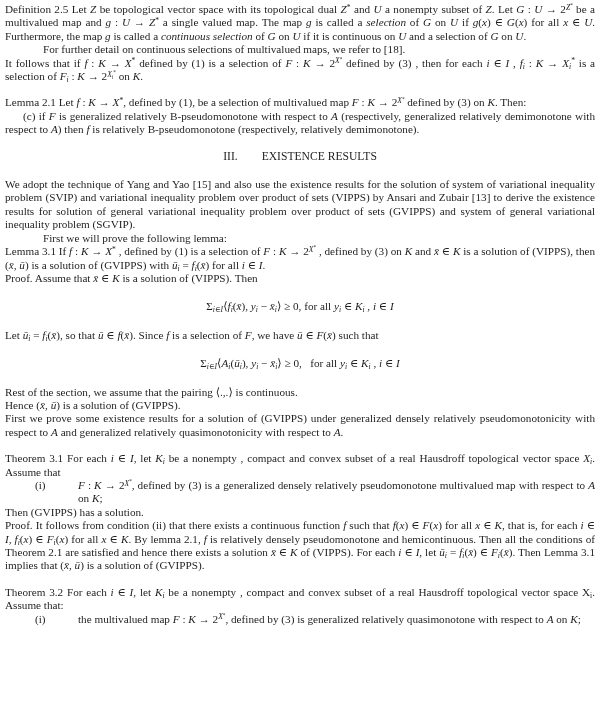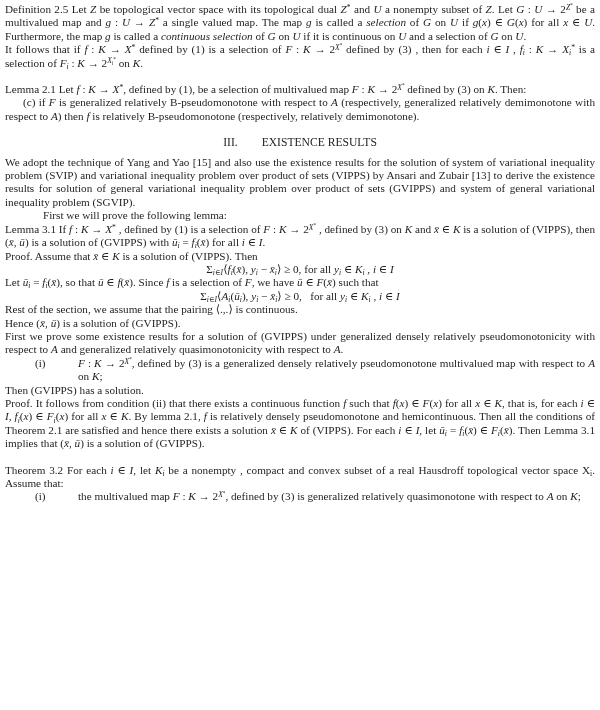--- a/index.html
+++ b/index.html
@@ -9,52 +9,54 @@
     width:600px;min-height:710px;
     padding:3px 5px 0 5px;
     font-family:"Liberation Serif","DejaVu Serif",serif;
     font-size:11.2px;line-height:13.4px;
     color:#1e1e1e;background:#ffffff;
   }
   .para{margin:0;}
   .justify{text-align:justify;}
   .indent{text-indent:38px;}
   .mt{margin-top:13px;}
-  .heading{text-align:center;font-weight:bold;margin:13px 0 6px 0;font-size:11.6px;}
+  .heading{text-align:center;font-weight:bold;margin:13px 0 15px 0;font-size:11.6px;}
   .roman-numeral{margin-right:24px;}
-  .equation{text-align:center;margin:0;}
+  .equation{text-align:center;margin:15px;}
   .item-a{padding-left:18px;}
   .item-b{padding-left:38px;text-indent:-20px;}
   .item-c{text-indent:18px;}
   .item-roman{padding-left:73px;position:relative;}
   .ilabel{position:absolute;left:30px;top:0;font-style:normal;font-weight:normal;}
   .bold{font-weight:normal;}
   .italic{font-style:italic;}
   .sup{font-size:0.68em;position:relative;top:-0.42em;line-height:0;}
   .sub{font-size:0.68em;position:relative;top:0.28em;line-height:0;}
   .sup .sup{top:-0.5em;}
   .sup .sub{top:0.35em;}
 </style>
 </head>
 <body>
 
 <div class="page">
     <div class="para justify"><span class="bold">Definition 2.5</span> Let <span class="italic">Z</span> be topological vector space with its topological dual <span class="italic">Z</span><span class="sup">*</span> and <span class="italic">U</span> a nonempty subset of <span class="italic">Z</span>. Let <span class="italic">G</span> : <span class="italic">U</span> → 2<span class="sup"><span class="italic">Z</span><span class="sup">*</span></span> be a multivalued map and <span class="italic">g</span> : <span class="italic">U</span> → <span class="italic">Z</span><span class="sup">*</span> a single valued map. The map <span class="italic">g</span> is called a <span class="italic">selection</span> of <span class="italic">G</span> on <span class="italic">U</span> if <span class="italic">g</span>(<span class="italic">x</span>) ∈ <span class="italic">G</span>(<span class="italic">x</span>) for all <span class="italic">x</span> ∈ <span class="italic">U</span>. Furthermore, the map <span class="italic">g</span> is called a <span class="italic">continuous selection</span> of <span class="italic">G</span> on <span class="italic">U</span> if it is continuous on <span class="italic">U</span> and a selection of <span class="italic">G</span> on <span class="italic">U</span>.</div>
+    <div class="para indent">For further detail on continuous selections of multivalued maps, we refer to [18].</div>
     <div class="para justify">It follows that if <span class="italic">f</span> : <span class="italic">K</span> → <span class="italic">X</span><span class="sup">*</span> defined by (1) is a selection of <span class="italic">F</span> : <span class="italic">K</span> → 2<span class="sup"><span class="italic">X</span><span class="sup">*</span></span> defined by (3) , then for each <span class="italic">i</span> ∈ <span class="italic">I</span> , <span class="italic">f</span><span class="italic sub">i</span> : <span class="italic">K</span> → <span class="italic">X</span><span class="italic sub">i</span><span class="sup">*</span> is a selection of <span class="italic">F</span><span class="italic sub">i</span> : <span class="italic">K</span> → 2<span class="sup"><span class="italic">X</span><span class="italic sub">i</span><span class="sup">*</span></span> on <span class="italic">K</span>.</div>
     <div class="para justify mt"><span class="bold">Lemma 2.1</span> Let <span class="italic">f</span> : <span class="italic">K</span> → <span class="italic">X</span><span class="sup">*</span>, defined by (1), be a selection of multivalued map <span class="italic">F</span> : <span class="italic">K</span> → 2<span class="sup"><span class="italic">X</span><span class="sup">*</span></span> defined by (3) on <span class="italic">K</span>. Then:</div>
     <div class="para item-c justify">(c) if <span class="italic">F</span> is generalized relatively B-pseudomonotone with respect to <span class="italic">A</span> (respectively, generalized relatively demimonotone with respect to <span class="italic">A</span>) then <span class="italic">f</span> is relatively B-pseudomonotone (respectively, relatively demimonotone).</div>
     <div class="heading"><span class="bold roman-numeral">III.</span><span class="bold">EXISTENCE RESULTS</span></div>
     <div class="para justify">We adopt the technique of Yang and Yao [15] and also use the existence results for the solution of system of variational inequality problem (SVIP) and variational inequality problem over product of sets (VIPPS) by Ansari and Zubair [13] to derive the existence results for solution of general variational inequality problem over product of sets (GVIPPS) and system of general variational inequality problem (SGVIP).</div>
     <div class="para indent">First we will prove the following lemma:</div>
     <div class="para justify"><span class="bold">Lemma 3.1</span> If <span class="italic">f</span> : <span class="italic">K</span> → <span class="italic">X</span><span class="sup">*</span> , defined by (1) is a selection of <span class="italic">F</span> : <span class="italic">K</span> → 2<span class="sup"><span class="italic">X</span><span class="sup">*</span></span> , defined by (3) on <span class="italic">K</span> and <span class="italic">x̄</span> ∈ <span class="italic">K</span> is a solution of (VIPPS), then (<span class="italic">x̄</span>, <span class="italic">ū</span>) is a solution of (GVIPPS) with <span class="italic">ū</span><span class="italic sub">i</span> = <span class="italic">f</span><span class="italic sub">i</span>(<span class="italic">x̄</span>) for all <span class="italic">i</span> ∈ <span class="italic">I</span>.</div>
     <div class="para"><span class="bold">Proof.</span> Assume that <span class="italic">x̄</span> ∈ <span class="italic">K</span> is a solution of (VIPPS). Then</div>
     <div class="para equation">Σ<span class="sub"><span class="italic">i</span>∈<span class="italic">I</span></span>⟨<span class="italic">f</span><span class="italic sub">i</span>(<span class="italic">x̄</span>), <span class="italic">y</span><span class="italic sub">i</span> − <span class="italic">x̄</span><span class="italic sub">i</span>⟩ ≥ 0, for all <span class="italic">y</span><span class="italic sub">i</span> ∈ <span class="italic">K</span><span class="italic sub">i</span> , <span class="italic">i</span> ∈ <span class="italic">I</span></div>
     <div class="para justify">Let <span class="italic">ū</span><span class="italic sub">i</span> = <span class="italic">f</span><span class="italic sub">i</span>(<span class="italic">x̄</span>), so that <span class="italic">ū</span> ∈ <span class="italic">f</span>(<span class="italic">x̄</span>). Since <span class="italic">f</span> is a selection of <span class="italic">F</span>, we have <span class="italic">ū</span> ∈ <span class="italic">F</span>(<span class="italic">x̄</span>) such that</div>
     <div class="para equation">Σ<span class="sub"><span class="italic">i</span>∈<span class="italic">I</span></span>⟨<span class="italic">A</span><span class="italic sub">i</span>(<span class="italic">ū</span><span class="italic sub">i</span>), <span class="italic">y</span><span class="italic sub">i</span> − <span class="italic">x̄</span><span class="italic sub">i</span>⟩ ≥ 0,&nbsp;&nbsp; for all <span class="italic">y</span><span class="italic sub">i</span> ∈ <span class="italic">K</span><span class="italic sub">i</span> , <span class="italic">i</span> ∈ <span class="italic">I</span></div>
     <div class="para">Rest of the section, we assume that the pairing ⟨.,.⟩ is continuous.</div>
     <div class="para">Hence (<span class="italic">x̄</span>, <span class="italic">ū</span>) is a solution of (GVIPPS).</div>
     <div class="para justify">First we prove some existence results for a solution of (GVIPPS) under generalized densely relatively pseudomonotonicity with respect to <span class="italic">A</span> and generalized relatively quasimonotonicity with respect to <span class="italic">A</span>.</div>
+    <div class="para justify mt"><span class="bold">Theorem 3.1</span> For each <span class="italic">i</span> ∈ <span class="italic">I</span>, let <span class="italic">K</span><span class="italic sub">i</span> be a nonempty , compact and convex subset of a real Hausdroff topological vector space <span class="italic">X</span><span class="italic sub">i</span>. Assume that</div>
     <div class="para item-roman justify"><span class="ilabel">(i)</span><span class="italic">F</span> : <span class="italic">K</span> → 2<span class="sup"><span class="italic">X</span><span class="sup">*</span></span>,  defined by (3) is a generalized densely relatively pseudomonotone multivalued map with respect to <span class="italic">A</span> on <span class="italic">K</span>;</div>
     <div class="para">Then (GVIPPS) has a solution.</div>
     <div class="para justify"><span class="bold">Proof.</span> It follows from condition (ii) that there exists a continuous function <span class="italic">f</span> such that <span class="italic">f</span>(<span class="italic">x</span>) ∈ <span class="italic">F</span>(<span class="italic">x</span>) for all <span class="italic">x</span> ∈ <span class="italic">K</span>, that is, for each <span class="italic">i</span> ∈ <span class="italic">I</span>, <span class="italic">f</span><span class="italic sub">i</span>(<span class="italic">x</span>) ∈ <span class="italic">F</span><span class="italic sub">i</span>(<span class="italic">x</span>) for all <span class="italic">x</span> ∈ <span class="italic">K</span>. By lemma 2.1, <span class="italic">f</span> is relatively densely pseudomonotone and hemicontinuous. Then all the conditions of Theorem 2.1 are satisfied and hence there exists a solution <span class="italic">x̄</span> ∈ <span class="italic">K</span> of (VIPPS). For each <span class="italic">i</span> ∈ <span class="italic">I</span>, let <span class="italic">ū</span><span class="italic sub">i</span> = <span class="italic">f</span><span class="italic sub">i</span>(<span class="italic">x̄</span>) ∈ <span class="italic">F</span><span class="italic sub">i</span>(<span class="italic">x̄</span>). Then Lemma 3.1 implies that (<span class="italic">x̄</span>, <span class="italic">ū</span>) is a solution of (GVIPPS).</div>
     <div class="para justify mt"><span class="bold">Theorem 3.2</span>  For each <span class="italic">i</span> ∈ <span class="italic">I</span>, let <span class="italic">K</span><span class="italic sub">i</span> be a nonempty , compact and convex subset of a real Hausdroff topological vector space X<span class="sub">i</span>. Assume that:</div>
     <div class="para item-roman justify"><span class="ilabel">(i)</span>the multivalued map <span class="italic">F</span> : <span class="italic">K</span> → 2<span class="sup"><span class="italic">X</span><span class="sup">*</span></span>,  defined by (3) is generalized relatively quasimonotone with respect to <span class="italic">A</span> on <span class="italic">K</span>;</div>
   </div>
 
 </body></html>

